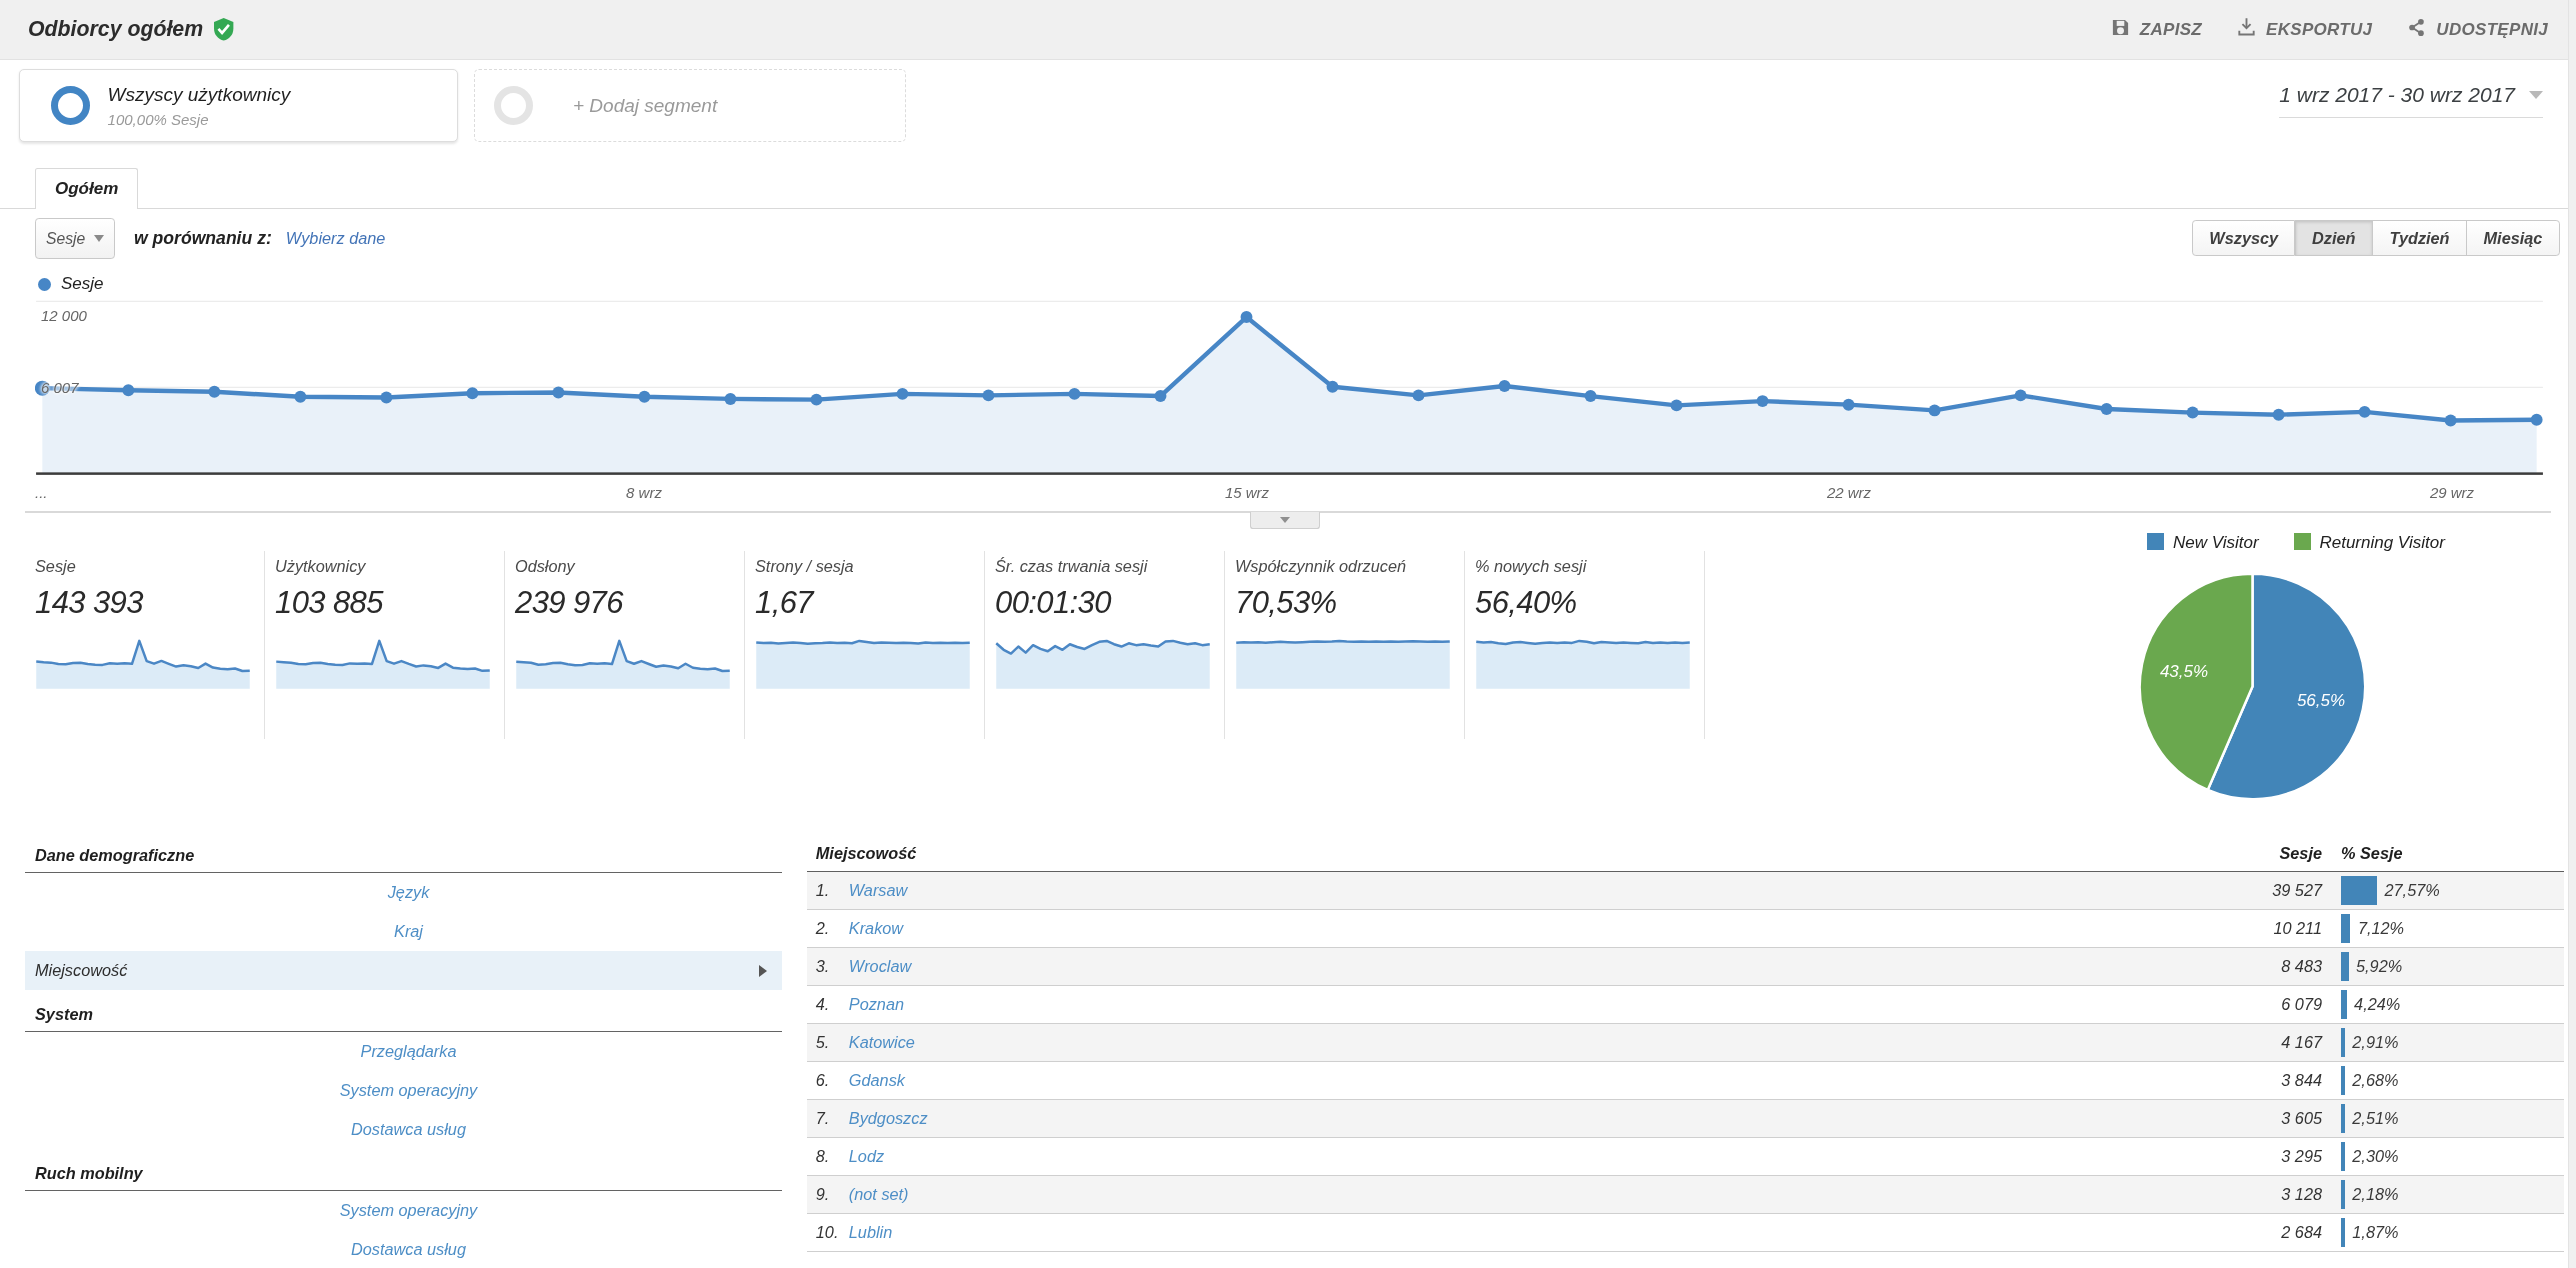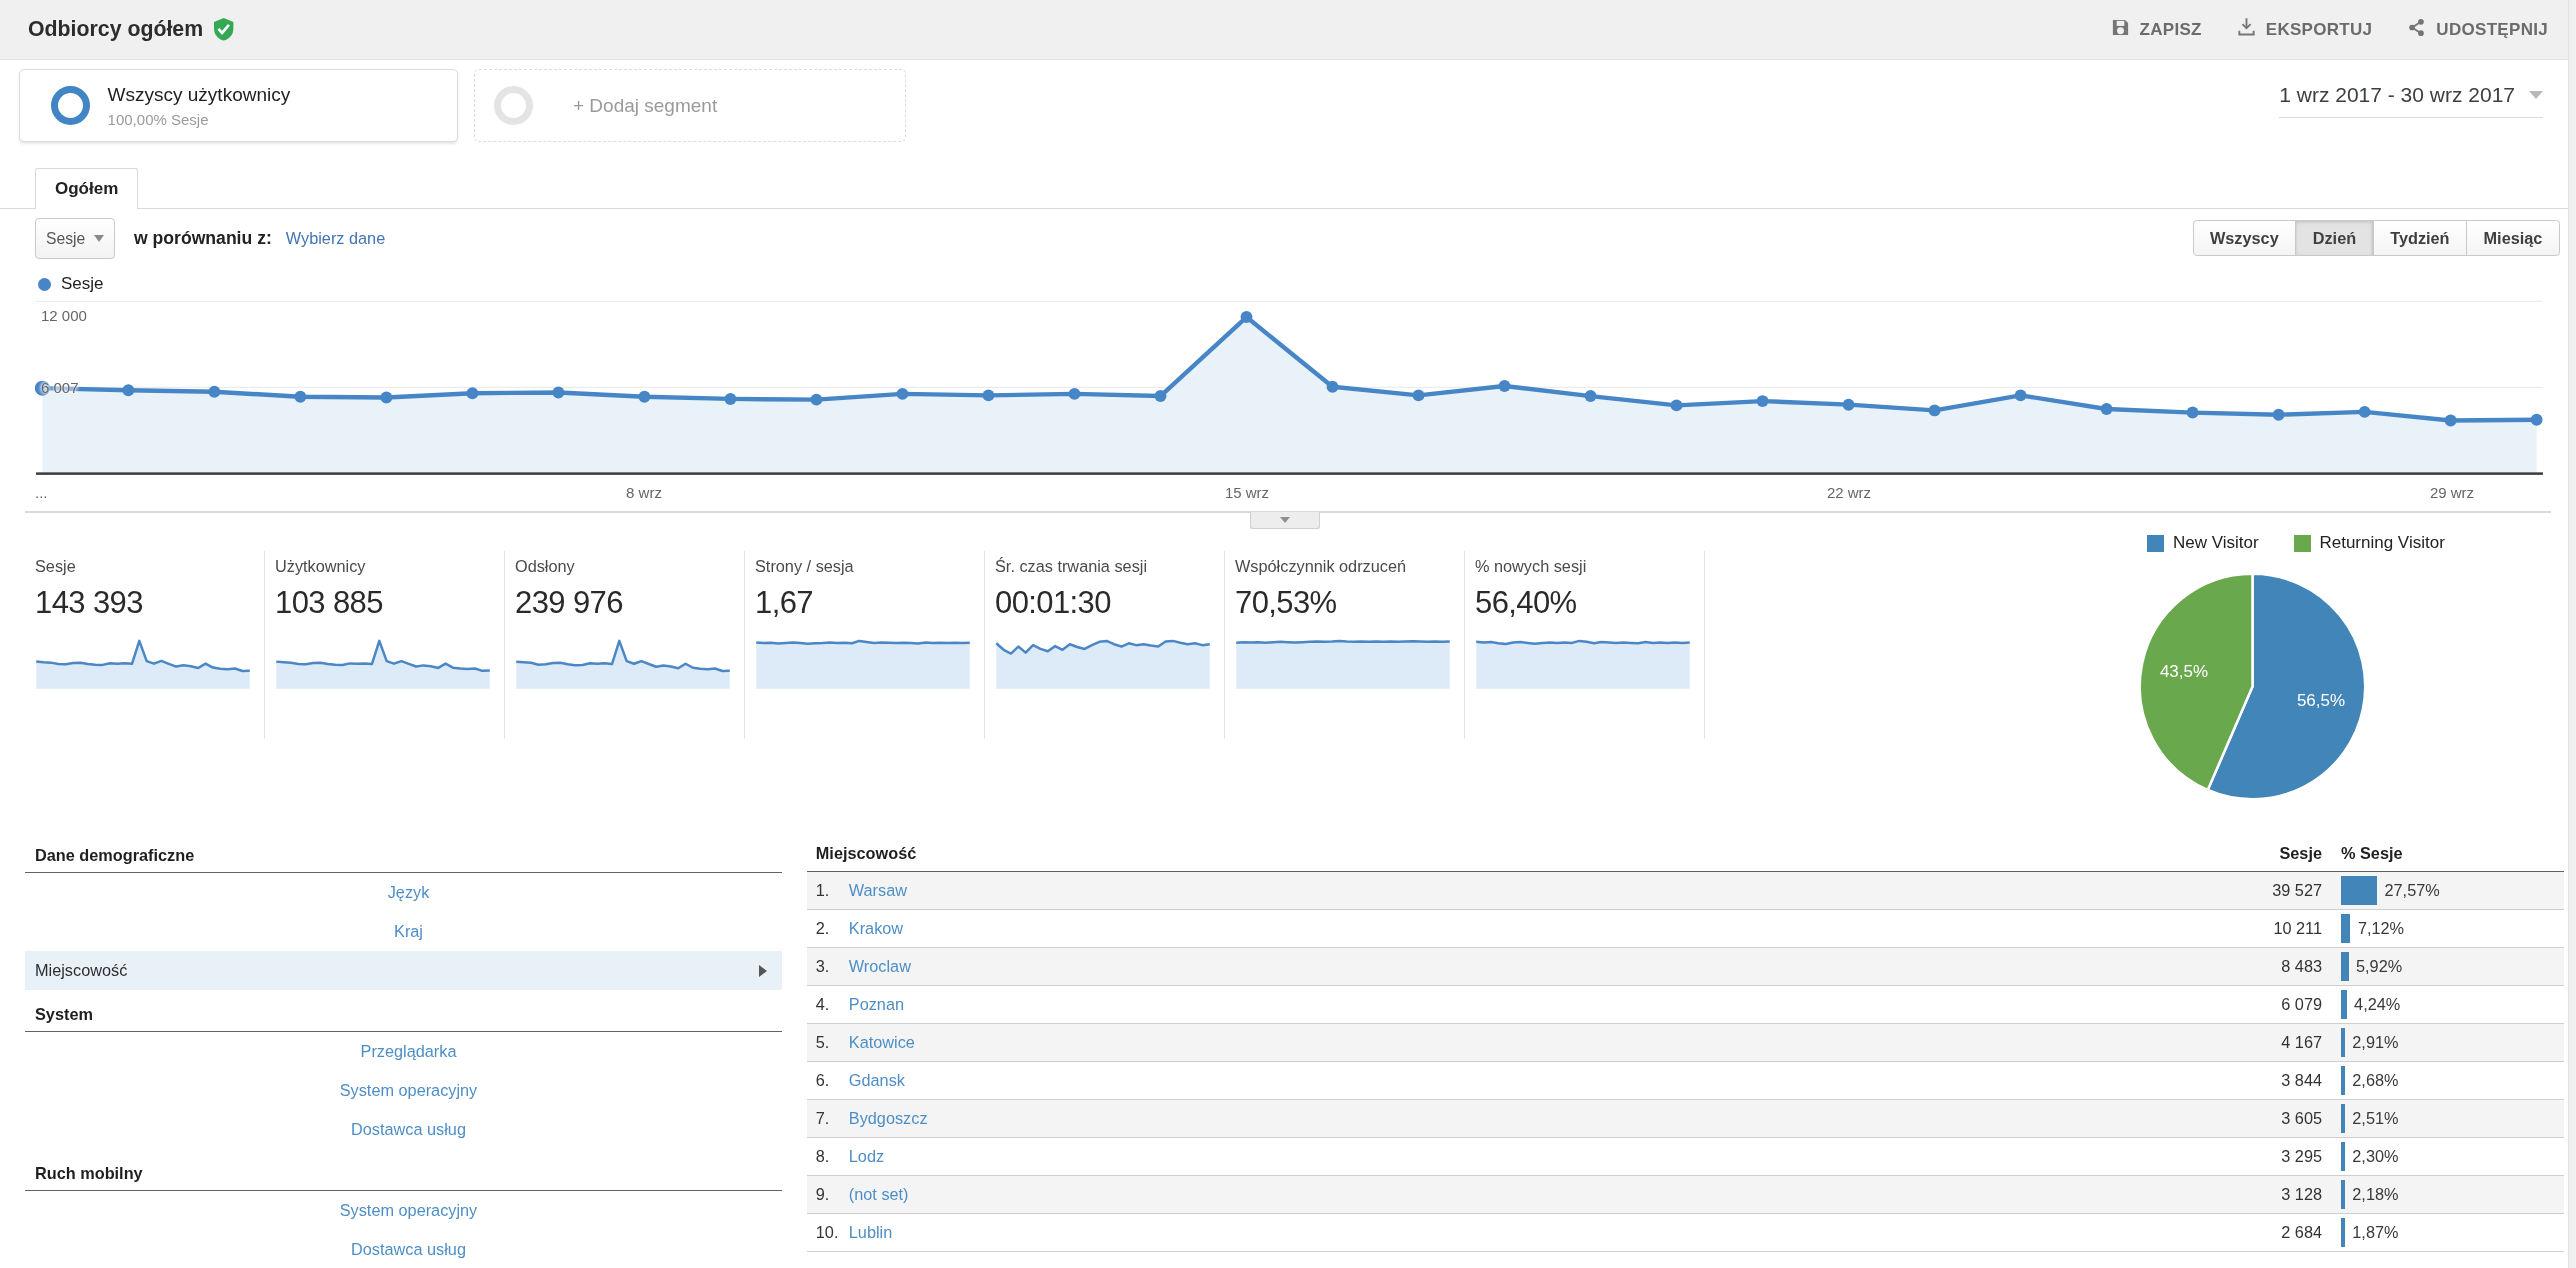--- a/index.html
+++ b/index.html
@@ -1,17 +1,17 @@
 <!DOCTYPE html>
 <html style="font-size:10px"><head>
 <meta charset="utf-8">
 <style>
   * { box-sizing: border-box; margin: 0; padding: 0; }
   html,body { width: 2576px; height: 1269px; background:#fff; font-family:"Liberation Sans", sans-serif; }
-  #page { position:relative; width:2576px; height:1269px; overflow:hidden; background:#fff; }
+  #page { position:relative; width:2576px; height:1269px; overflow:hidden; background:#fff;font-style:italic; }
 
   
   .topbar { position:absolute; left:0; top:0; width:2576px; height:60px; background:#f0f0f0; border-bottom:0.6px solid #e2e2e2; display:flex; align-items:center; justify-content:space-between; padding:0 28px; }
   .title-wrap { display:flex; align-items:center; gap:11.3px; }
   .page-title { font-size:21.3px; font-weight:700; color:#2c2c2c; }
   .top-actions { display:flex; gap:35px; align-items:flex-end; }
   .action { display:flex; align-items:center; gap:10px; color:#6b6b6b; font-size:17px; font-weight:700; letter-spacing:0.3px; cursor:pointer; }
 
   
   .seg-card { position:absolute; top:69px; height:73px; border-radius:5px; display:flex; align-items:center; padding:0 19px; gap:17.6px; }
@@ -60,21 +60,21 @@
 
   
   #metrics { position:absolute; left:25px; top:551px; display:flex; }
   .mcard { width:240px; height:188px; border-right:1.3px solid #e2e2e2; padding:6.3px 0 0 10px; }
   .mlabel { font-size:16.3px; color:#4a4a4a; }
   .mvalue { font-size:31px; color:#2a2a2a; letter-spacing:-0.6px; margin-top:8.8px; }
   .mspark { margin-top:10px; }
 
   
   #pie-legend { position:absolute; left:2095px; top:533px; width:402px; display:flex; justify-content:center; gap:35px; }
-  .pl-item { display:flex; align-items:center; gap:8.8px; font-size:17px; color:#222; }
+  .pl-item { display:flex; gap:8.8px; font-size:17px; color:#222; }
   .pl-swatch { width:17px; height:17px; }
   #pie-wrap { position:absolute; left:2136px; top:570px; width:233px; height:233px; }
   .pie-label { position:absolute; color:#fff; font-size:17px; transform:translate(-50%,-50%); }
 
   
   #nav { position:absolute; left:25px; top:836px; width:757px; }
   .nav-section { margin-top:5px; }
   .nav-section:first-child { margin-top:0; }
   .nav-header { font-size:16.3px; font-weight:700; color:#1f1f1f; padding:10px 0 7px 10px; border-bottom:1.9px solid #636363; }
   .nav-item { height:39px; display:flex; align-items:center; padding-left:10px; font-size:16.3px; color:#4d8ec6; cursor:pointer;justify-content:center; }

